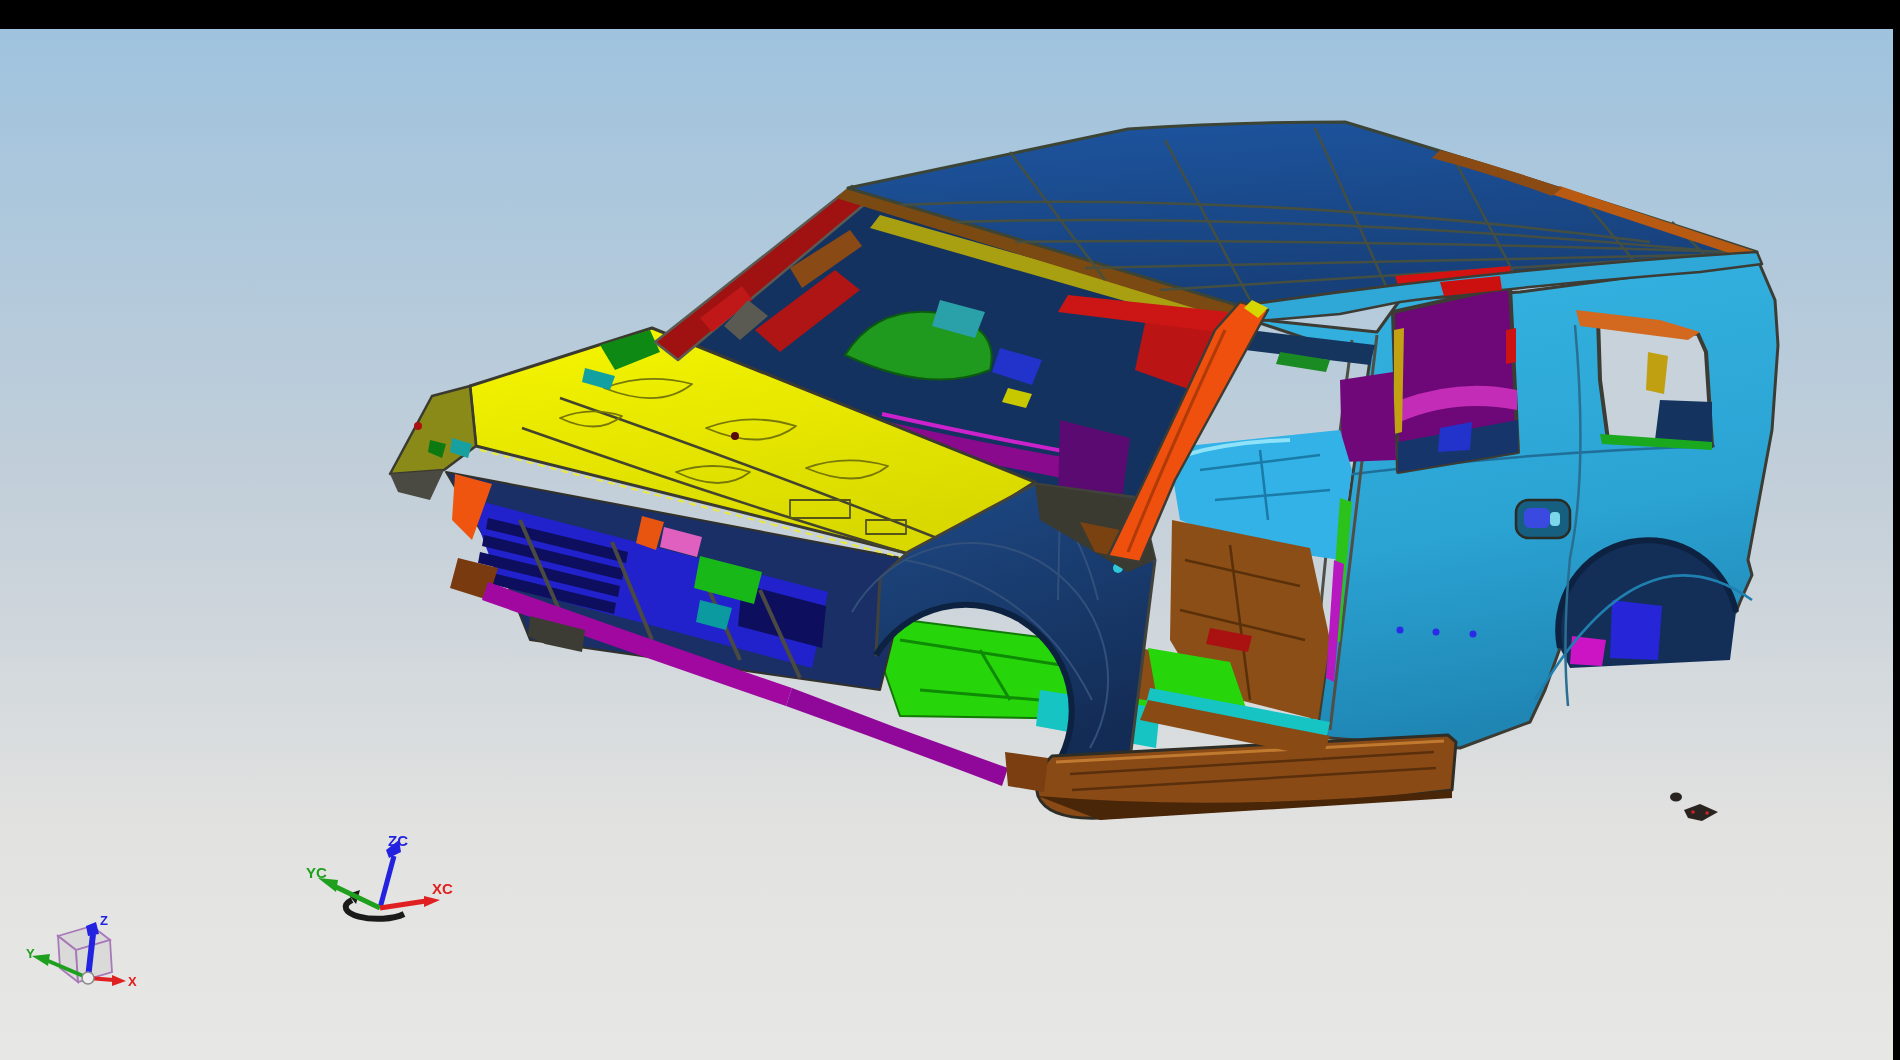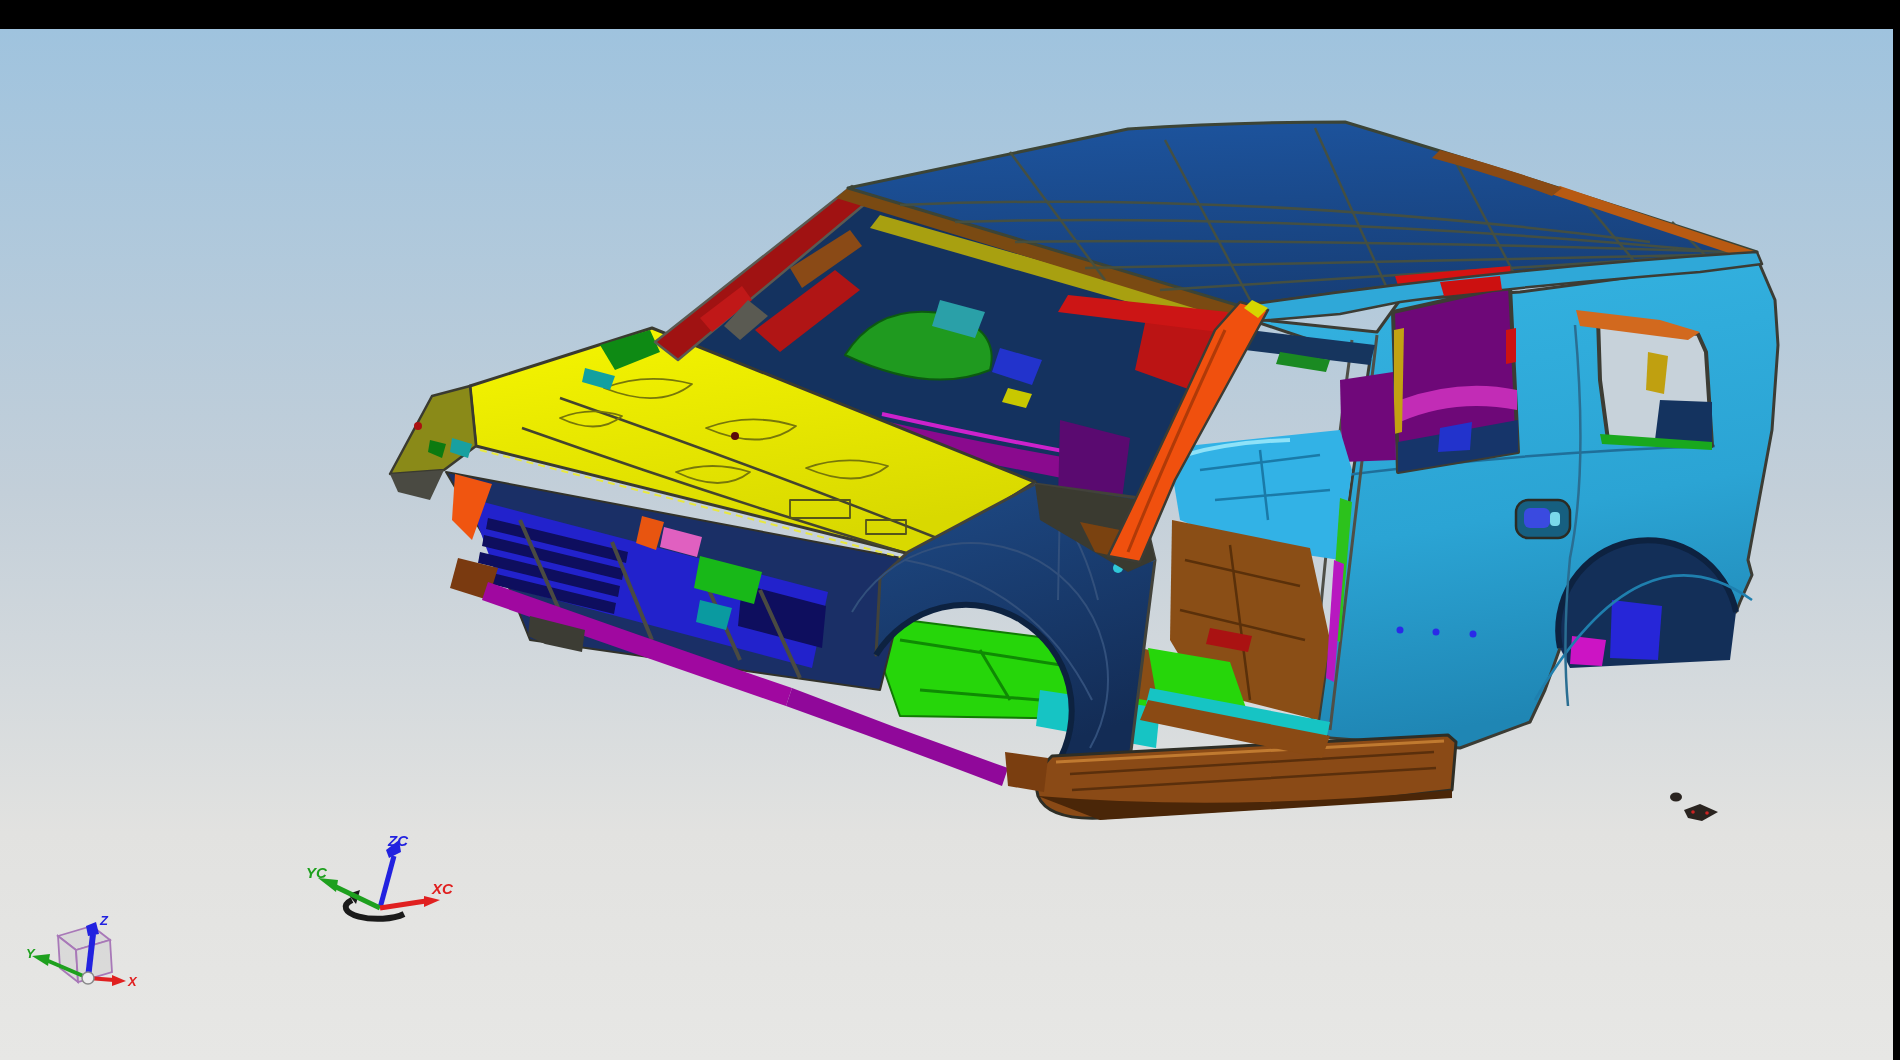--- a/index.html
+++ b/index.html
@@ -1,17 +1,17 @@
 <!DOCTYPE html>
 <html><head>
 <meta charset="utf-8">
 <style>
   html,body{margin:0;padding:0;width:1900px;height:1060px;overflow:hidden;background:#000;
     font-family:"Liberation Sans", sans-serif;}
-  #stage{position:relative;width:1900px;height:1060px;font-style:italic;}
+  #stage{position:relative;width:1900px;height:1060px;}
   svg{display:block}
   .axis-label{font-family:"Liberation Sans", sans-serif;font-size:15px;font-weight:bold;}
   .axis-label-sm{font-family:"Liberation Sans", sans-serif;font-size:13px;font-weight:bold;}
 </style>
 </head>
 <body>
 
 <div id="stage">
 <svg width="1900" height="1060" viewBox="0 0 1900 1060">
   <defs>

